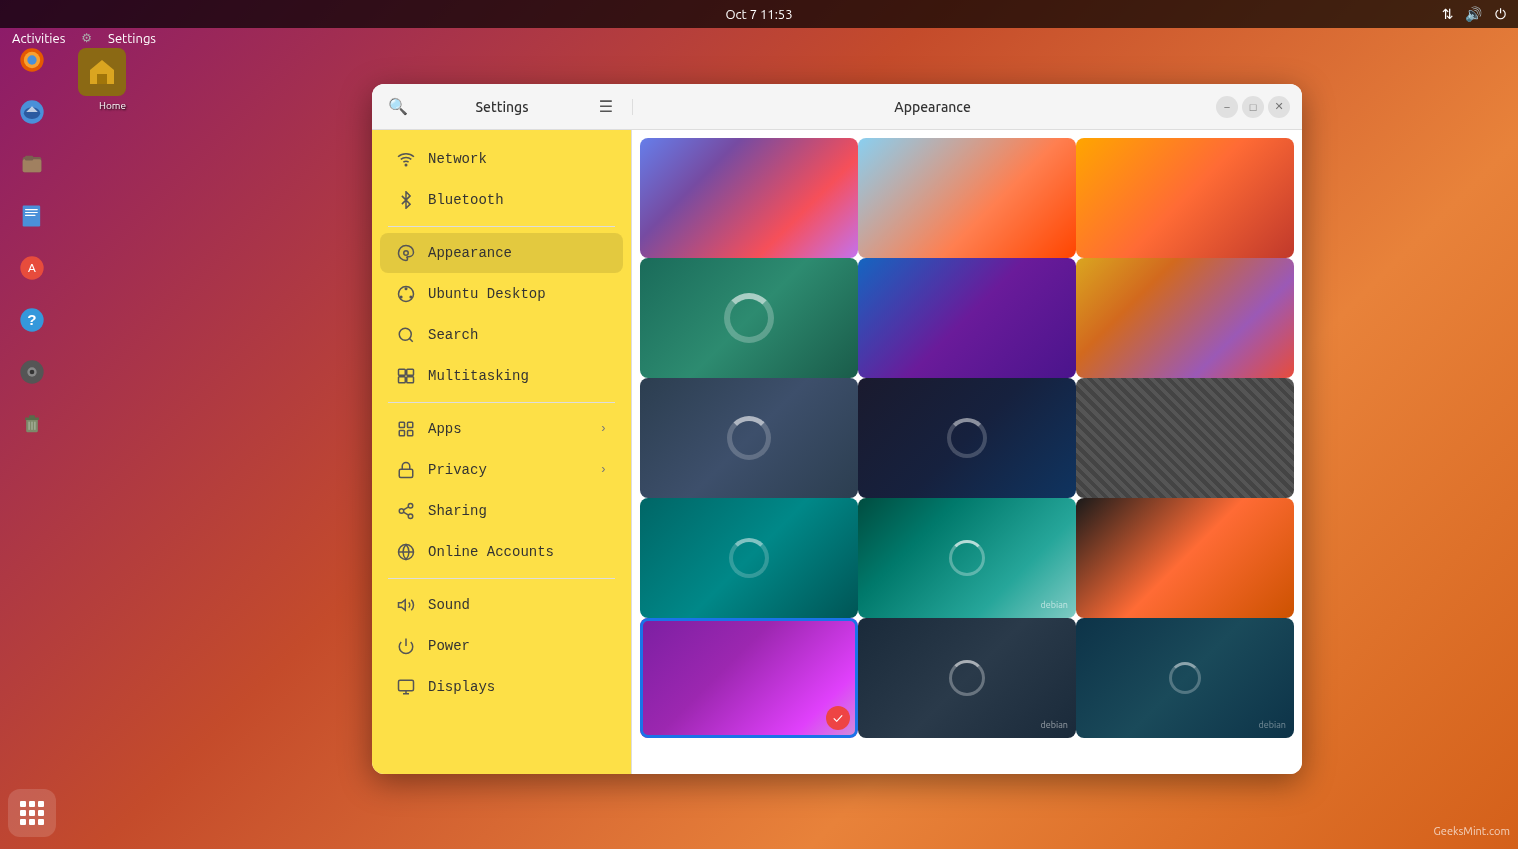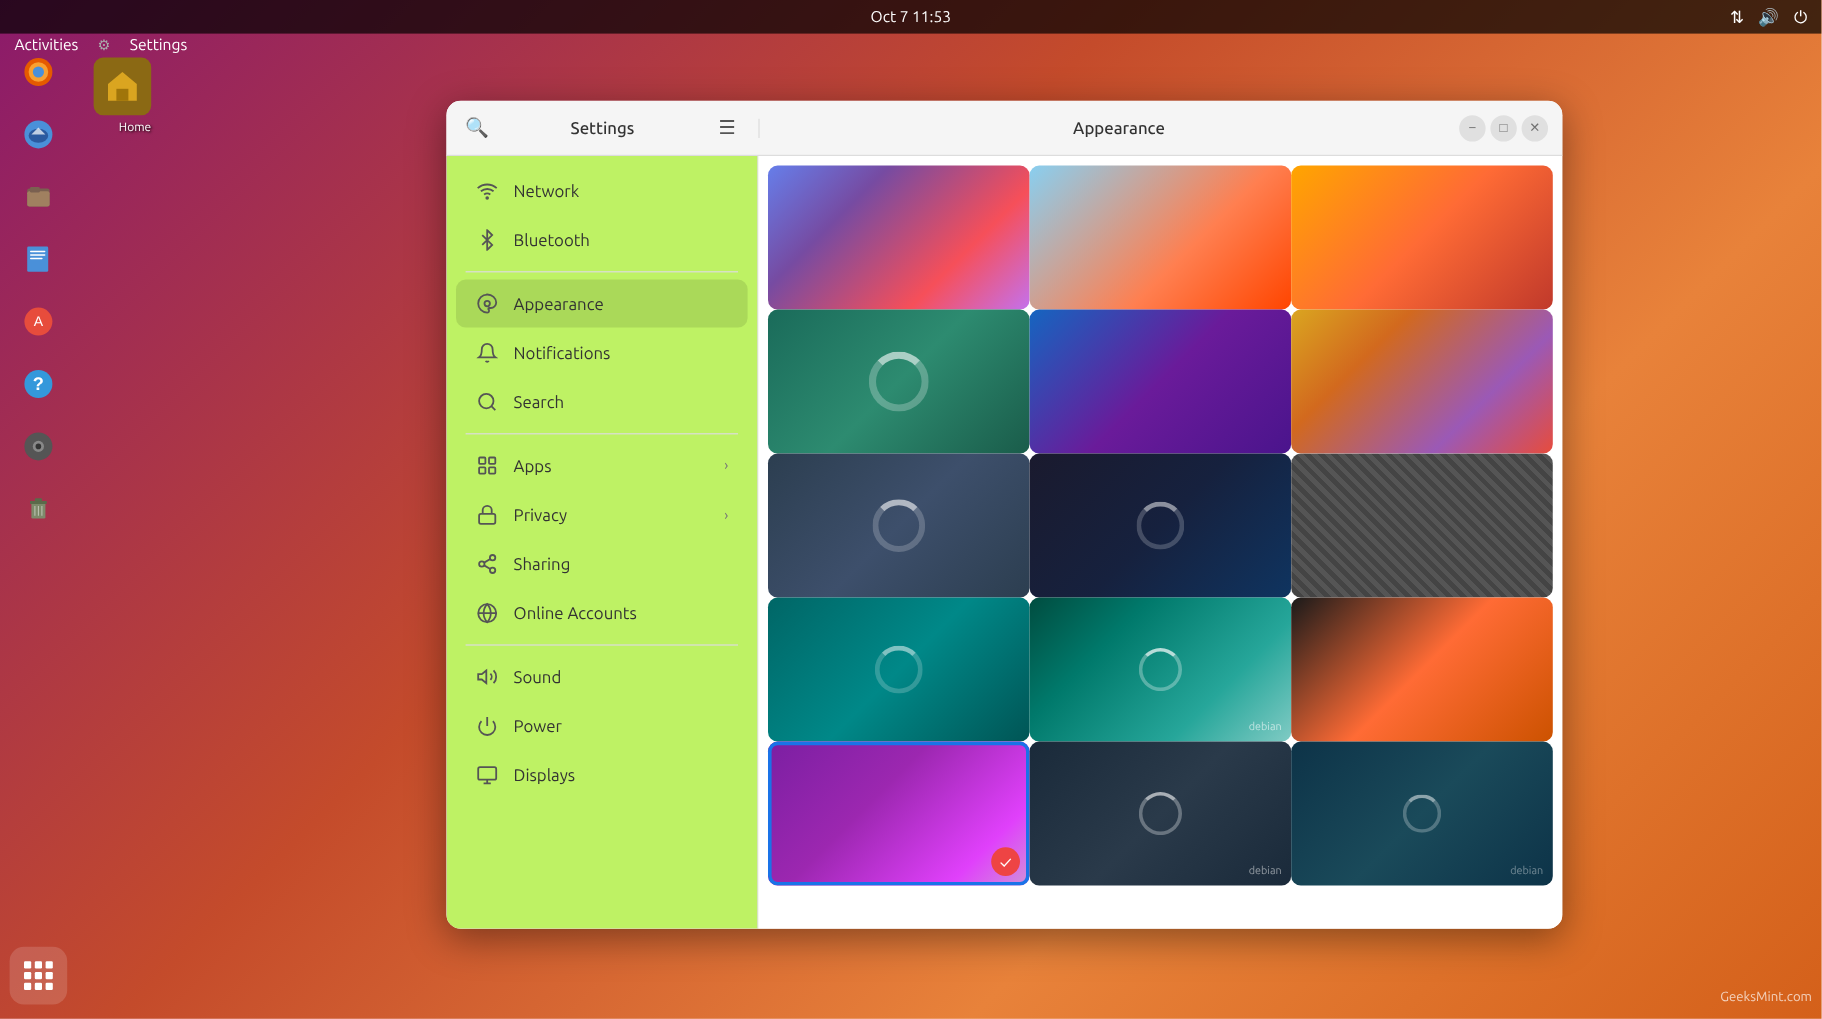--- a/index.html
+++ b/index.html
@@ -188,25 +188,26 @@
 
     .window-body {
       display: flex;
       flex: 1;
       overflow: hidden;
     }
 
     
     .sidebar {
       width: 260px;
-      background: #bef264;
+      background: #fde047;
       flex-shrink: 0;
       overflow-y: auto;
       padding: 8px 0;
       border-right: 1px solid #ddd;
+      font-family: Liberation Mono, monospace;
     }
     .sidebar-item {
       display: flex;
       align-items: center;
       gap: 12px;
       padding: 10px 16px;
       cursor: pointer;
       border-radius: 8px;
       margin: 1px 8px;
       color: #333;
@@ -494,41 +495,54 @@
       <div class="sidebar-item active">
         <span class="sidebar-item-icon">
           <svg width="18" height="18" viewBox="0 0 24 24" fill="none" stroke="#555" stroke-width="2">
             <circle cx="12" cy="12" r="3"></circle>
             <path d="M12 2C6.48 2 2 6.48 2 12s4.48 10 10 10c1.1 0 2-.9 2-2v-.5c0-.28-.11-.53-.29-.71l-.21-.21a1 1 0 0 1 .71-1.71H16c3.31 0 6-2.69 6-6 0-4.96-4.48-9-10-9z"></path>
           </svg>
         </span>
         <span class="sidebar-item-label">Appearance</span>
       </div>
 
-
-      <div class="sidebar-item">
-        <span class="sidebar-item-icon">
-          <svg width="18" height="18" viewBox="0 0 24 24" fill="none" stroke="#555" stroke-width="2">
-            <path d="M18 8A6 6 0 0 0 6 8c0 7-3 9-3 9h18s-3-2-3-9"></path>
-            <path d="M13.73 21a2 2 0 0 1-3.46 0"></path>
-          </svg>
-        </span>
-        <span class="sidebar-item-label">Notifications</span>
-      </div>
+      <div class="sidebar-item">
+        <span class="sidebar-item-icon">
+          <svg width="18" height="18" viewBox="0 0 24 24" fill="#555">
+            <circle cx="12" cy="12" r="10" fill="none" stroke="#555" stroke-width="2"></circle>
+            <circle cx="12" cy="5" r="2" fill="#555"></circle>
+            <circle cx="5.5" cy="16" r="2" fill="#555"></circle>
+            <circle cx="18.5" cy="16" r="2" fill="#555"></circle>
+          </svg>
+        </span>
+        <span class="sidebar-item-label">Ubuntu Desktop</span>
+      </div>
+
 
       <div class="sidebar-item">
         <span class="sidebar-item-icon">
           <svg width="18" height="18" viewBox="0 0 24 24" fill="none" stroke="#555" stroke-width="2">
             <circle cx="11" cy="11" r="8"></circle>
             <line x1="21" y1="21" x2="16.65" y2="16.65"></line>
           </svg>
         </span>
         <span class="sidebar-item-label">Search</span>
       </div>
 
+      <div class="sidebar-item">
+        <span class="sidebar-item-icon">
+          <svg width="18" height="18" viewBox="0 0 24 24" fill="none" stroke="#555" stroke-width="2">
+            <rect x="2" y="3" width="9" height="8" rx="1"></rect>
+            <rect x="13" y="3" width="9" height="8" rx="1"></rect>
+            <rect x="2" y="13" width="9" height="8" rx="1"></rect>
+            <rect x="13" y="13" width="9" height="8" rx="1"></rect>
+          </svg>
+        </span>
+        <span class="sidebar-item-label">Multitasking</span>
+      </div>
 
       <div class="sidebar-divider"></div>
 
       <div class="sidebar-item">
         <span class="sidebar-item-icon">
           <svg width="18" height="18" viewBox="0 0 24 24" fill="none" stroke="#555" stroke-width="2">
             <rect x="3" y="3" width="7" height="7" rx="1"></rect>
             <rect x="14" y="3" width="7" height="7" rx="1"></rect>
             <rect x="3" y="14" width="7" height="7" rx="1"></rect>
             <rect x="14" y="14" width="7" height="7" rx="1"></rect>

